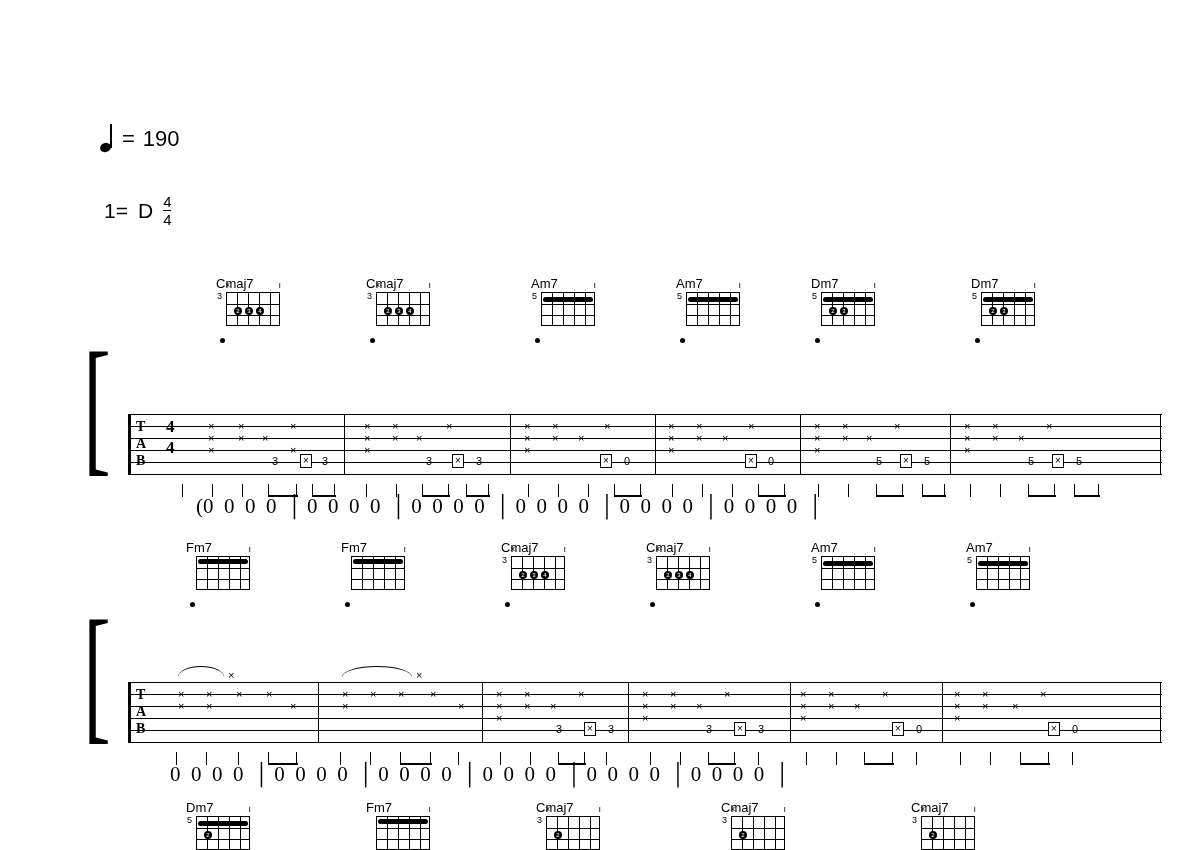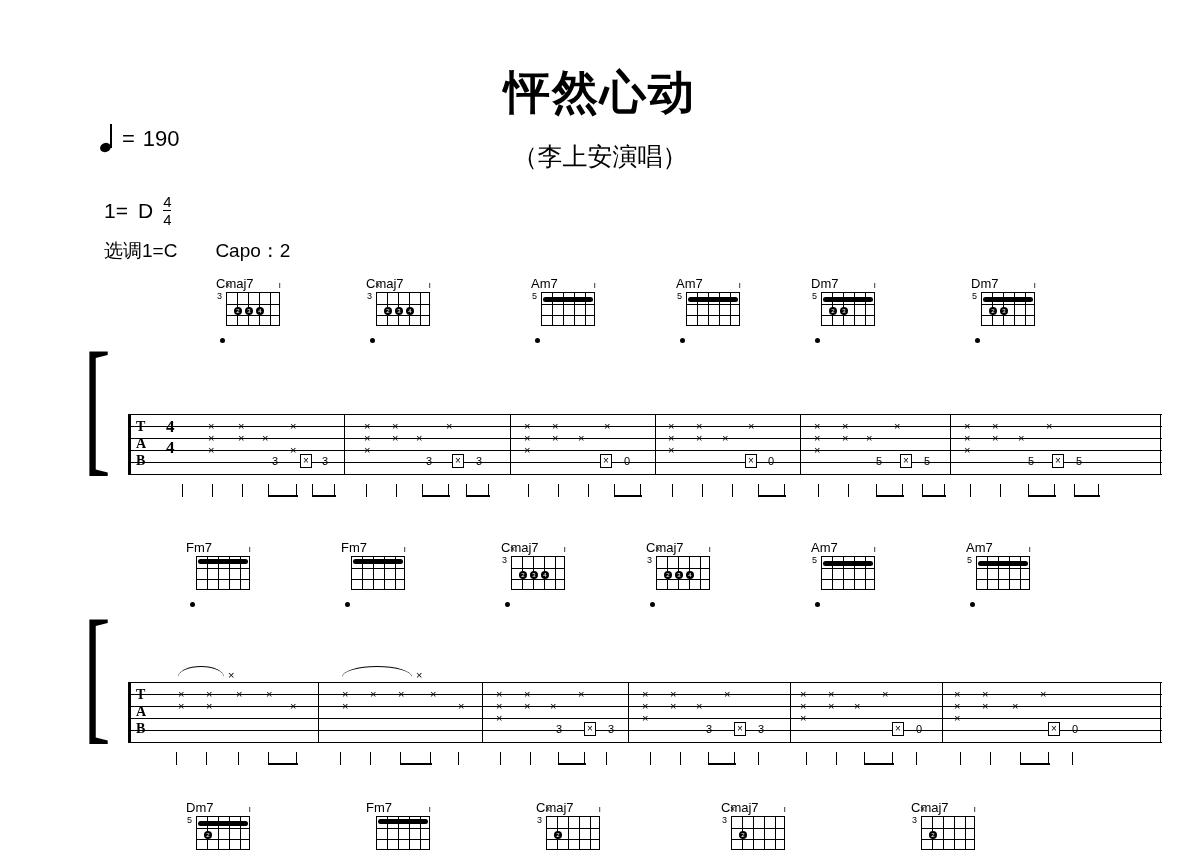--- a/index.html
+++ b/index.html
@@ -125,45 +125,39 @@
   .brace{
     position:absolute;font-size:150px;line-height:150px;
     font-family:"Liberation Serif",serif;transform:scaleX(0.55);
   }
 </style>
 </head>
 <body>
 
 <div class="sheet">
 
-  <div class="title">怦然心动</div>
-  <div class="subtitle">（李上安演唱）</div>
 
   <div class="tempo">
     <span class="note">
       <span class="head"></span>
         <span class="stem"></span>
     </span>
     <span>=</span>
     <span>190</span>
   </div>
 
   <div class="keyline">
     <span>1=</span>
     <span>D</span>
     <span class="timesig">
       <span class="num">4</span>
       <span class="den">4</span>
     </span>
   </div>
 
-  <div class="keyline2">
-    <span>选调1=C</span>
-    <span>Capo：2</span>
-  </div>
 
 
   <div class="system sys1">
 
     <div class="chordrow">
 
       <div class="chord" style="left:210px">
         <div class="cname">Cmaj7</div>
         <div class="grid">
           <span class="fretnum">3</span>
@@ -406,20 +400,21 @@
       <span class="stroke" style="left:970px;top:138px"></span>
       <span class="stroke" style="left:1000px;top:138px"></span>
       <span class="stroke" style="left:1028px;top:138px"></span>
       <span class="stroke" style="left:1054px;top:138px"></span>
       <span class="beam" style="left:1028px;top:149px;width:28px"></span>
       <span class="stroke" style="left:1074px;top:138px"></span>
       <span class="stroke" style="left:1098px;top:138px"></span>
       <span class="beam" style="left:1074px;top:149px;width:26px"></span>
     </div>
 
+    <div class="zeros" style="left:196px;top:218px">(0  0  0  0  │ 0  0  0  0  │ 0  0  0  0  │ 0  0  0  0  │ 0  0  0  0  │ 0  0  0  0  │</div>
   </div>
 
   <div class="system sys2">
 
     <div class="chordrow">
       <div class="chord" style="left:180px">
         <div class="cname">Fm7</div>
         <div class="grid">
           <span class="topmark" style="right:-2px;">ı</span>
           <span class="v" style="left:10px"></span>
@@ -638,20 +633,21 @@
       <span class="stroke" style="left:916px;top:142px"></span>
 
       <span class="stroke" style="left:960px;top:142px"></span>
       <span class="stroke" style="left:990px;top:142px"></span>
       <span class="stroke" style="left:1020px;top:142px"></span>
       <span class="stroke" style="left:1048px;top:142px"></span>
       <span class="beam" style="left:1020px;top:153px;width:30px"></span>
       <span class="stroke" style="left:1072px;top:142px"></span>
     </div>
 
+    <div class="zeros" style="left:170px;top:222px">0  0  0  0  │ 0  0  0  0  │ 0  0  0  0  │ 0  0  0  0  │ 0  0  0  0  │ 0  0  0  0  │</div>
   </div>
 
   <div class="system sys3">
     <div class="chordrow">
       <div class="chord" style="left:180px">
         <div class="cname">Dm7</div>
         <div class="grid">
           <span class="fretnum">5</span>
           <span class="topmark" style="right:-2px;">ı</span>
           <span class="v" style="left:10px"></span>

